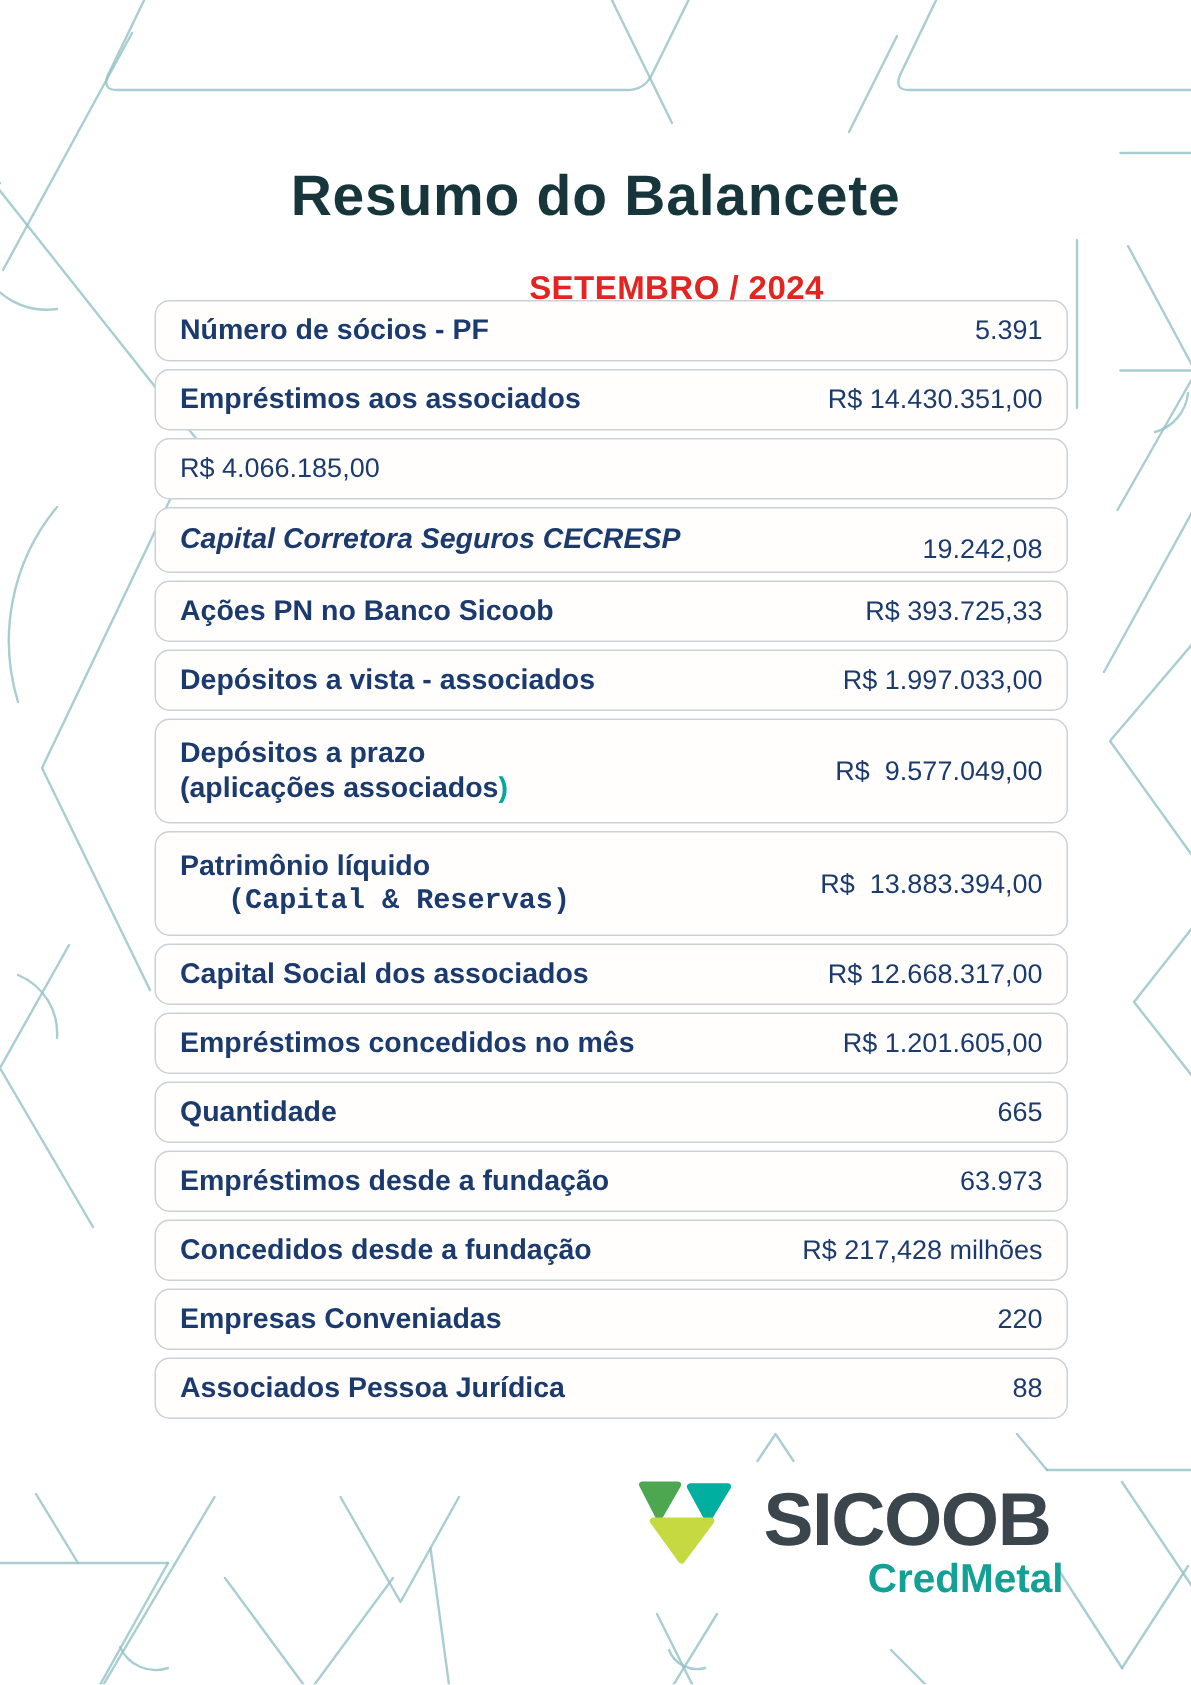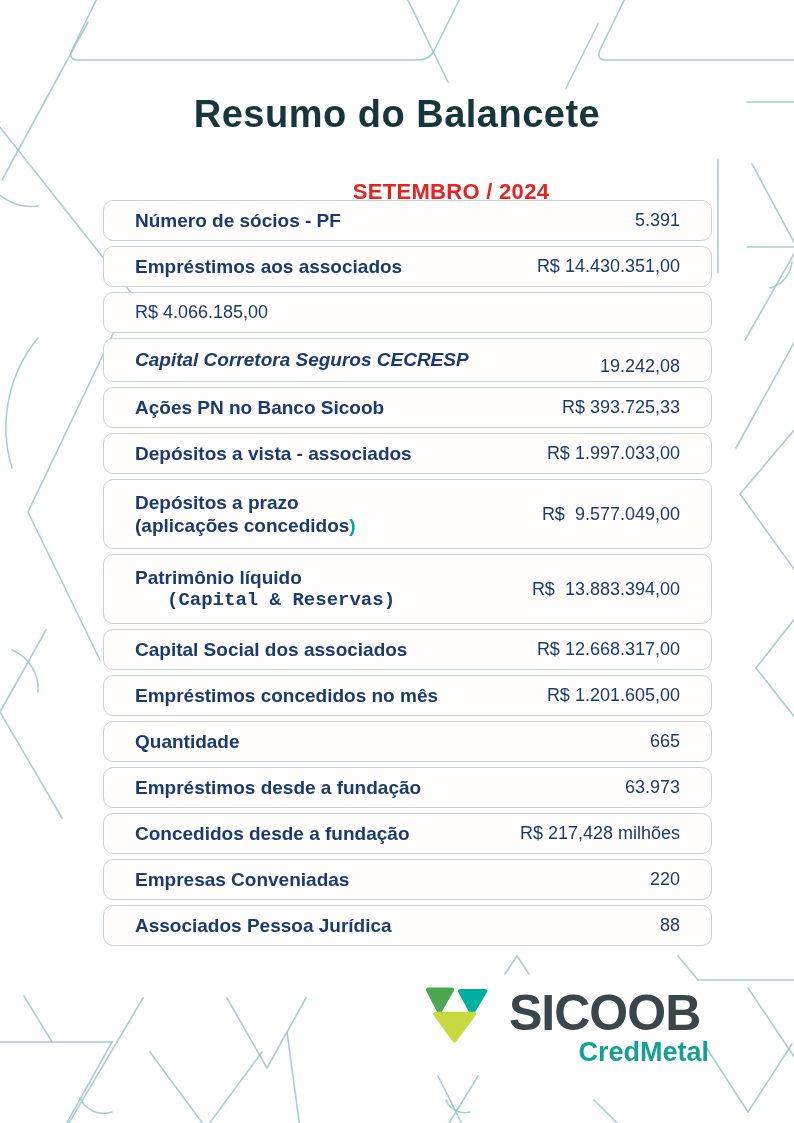--- a/index.html
+++ b/index.html
@@ -5,35 +5,35 @@
   html,body { margin:0; padding:0; background:#ffffff; }
   .page {
     position:relative; width:794px; height:1123px; overflow:hidden;
     background:#ffffff; font-family:"Liberation Sans", sans-serif;
   }
   .bg { position:absolute; inset:0; width:794px; height:1123px; }
   .bg path { stroke: var(--pattern-color, #93c2c6); stroke-width:1.6; fill:none;
              stroke-linejoin:round; stroke-linecap:round; opacity:.8; }
 
   .title {
-    position:absolute; top:93px; left:0; width:100%; margin:0;
+    position:absolute; top:110px; left:0; width:100%; margin:0;
     text-align:center; font-size:38px; font-weight:bold;
     color: var(--title-color, #17363c); letter-spacing:.5px;
   }
   .subtitle {
     position:absolute; top:161px; left:0; width:100%; margin:18px;
     text-align:center; font-size:22px; font-weight:bold;
     color: var(--subtitle-color, #e32420); letter-spacing:.3px;padding-left:36px;
   }
 
   .table { position:absolute; left:103px; top:200px; width:609px; }
   .row {
     box-sizing:border-box; min-height:41px; margin-bottom:5px;
     background:#fffefd; border:1.5px solid var(--row-border-color, #ccd1d6);
-    border-radius:10px; padding:2px 31px;
+    border-radius:10px; padding:2px 16px;
     display:flex; align-items:center; justify-content:space-between;
   }
   .row.tall { min-height:70px;gap:29px; }
   .row-label {
     font-weight:bold; font-size:19px; line-height:1.22;
     color: var(--text-color, #1b3a6e);
   }
   .row-label-line2 { display:block; }
   .row-label-line2.indent { padding-left:32px;font-family:Liberation Mono, monospace; }
   .accent { color: var(--accent-color, #00a99d); }
@@ -146,21 +146,21 @@
       <div class="row">
     <div class="row-label">
       <span class="row-label-line1">Depósitos a vista - associados</span>
       
     </div>
     <div class="row-value">R$ 1.997.033,00</div>
   </div>
       <div class="row tall">
     <div class="row-label">
       <span class="row-label-line1">Depósitos a prazo</span>
-      <span class="row-label-line2"><span>(aplicações concedidos</span><span class="accent">)</span></span>
+      <span class="row-label-line2"><span>(aplicações associados</span><span class="accent">)</span></span>
     </div>
     <div class="row-value">R$  9.577.049,00</div>
   </div>
       <div class="row tall">
     <div class="row-label">
       <span class="row-label-line1">Patrimônio líquido</span>
       <span class="row-label-line2 indent"><span>(Capital &amp; Reservas)</span><span class="accent"></span></span>
     </div>
     <div class="row-value">R$  13.883.394,00</div>
   </div>

